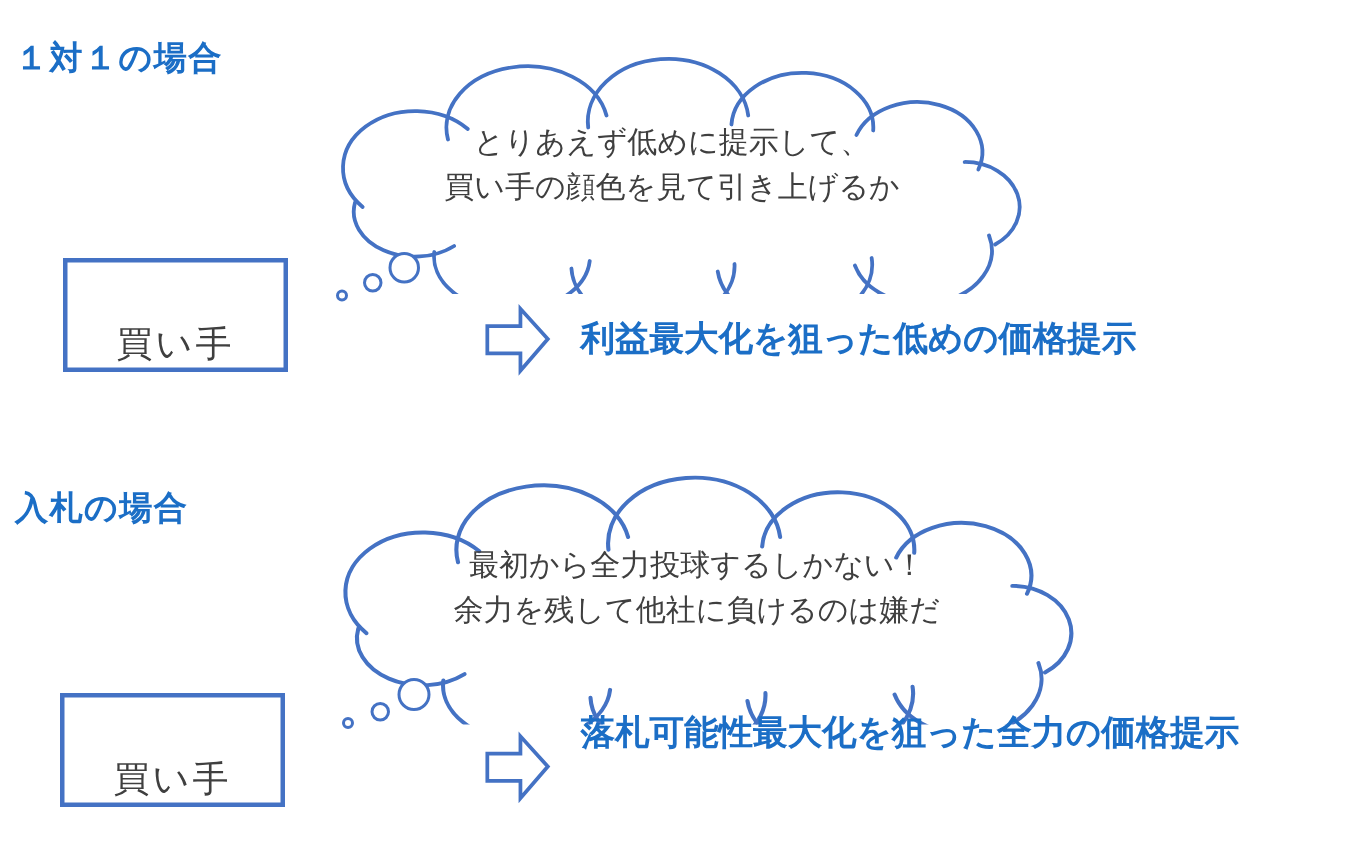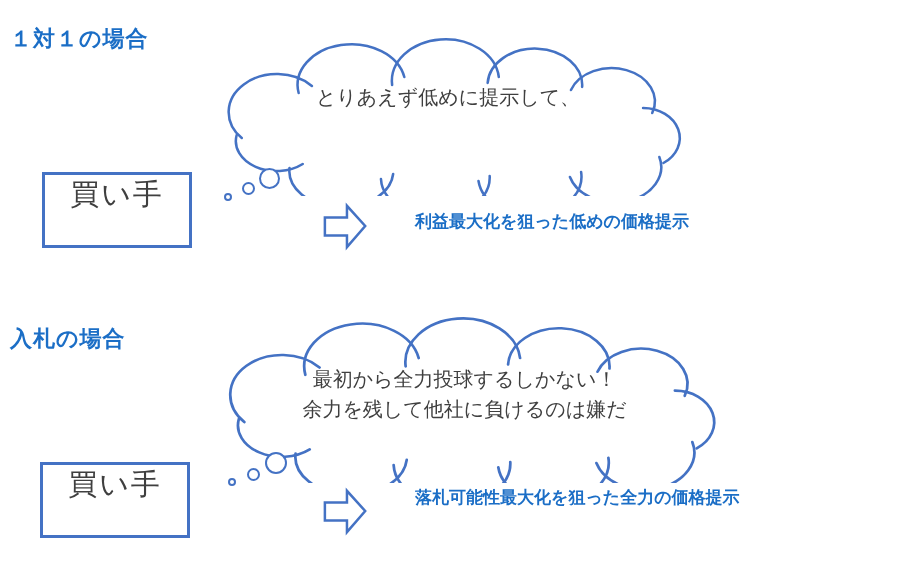--- a/index.html
+++ b/index.html
@@ -18,41 +18,41 @@
     white-space:nowrap;
   }
   .cloud-svg{display:block;}
   .bubble-text{
     text-align:center;
     font-size:20px;
     color:var(--body,#3f3f3f);
     line-height:30px;
     z-index:3;
     white-space:nowrap;
+    font-family:Liberation Mono, monospace;
   }
   .actor-box{
     border:3px solid var(--accent,#4472c4);
     background:#ffffff;
-    display:flex;align-items:flex-start;justify-content:center;
-    font-size:29px;
+    display:flex;align-items:flex-end;justify-content:center;
+    font-size:24px;
     color:var(--body,#3f3f3f);
     letter-spacing:2px;
   }
   .trail-dot{
     border-radius:50%;
     background:#ffffff;
     border:2.5px solid var(--accent,#4472c4);
     box-sizing:border-box;
     z-index:2;
   }
   .result-text{
-    font-size:17px;font-weight:bold;
+    font-size:23px;font-weight:bold;
     color:var(--heading,#1b6ec6);
     white-space:nowrap;
-    margin-left:28px;
   }
   .cloud-stroke{fill:none;stroke:var(--accent,#4472c4);stroke-width:2.5;stroke-linecap:round;}
   .arrow-shape{fill:#ffffff;stroke:var(--accent,#4472c4);stroke-width:2.6;stroke-linejoin:miter;}
 </style>
 </head>
 <body>
 
 <svg width="0" height="0" style="position:absolute">
   <defs>
     <g id="cloud-shape">
@@ -77,20 +77,21 @@
 <div id="canvas">
 
   <div class="abs section-title" style="left:10px;top:24px;">１対１の場合</div>
 
   <svg class="abs cloud-svg" style="left:193px;top:36px;" width="508" height="160" viewBox="0 0 500 160" preserveAspectRatio="none">
     <use href="#cloud-shape"></use>
   </svg>
 
   <div class="abs bubble-text" style="left:213px;top:82px;width:470px;">
     <div>とりあえず低めに提示して、</div>
+    <div>買い手の顔色を見て引き上げるか</div>
   </div>
 
   <div class="abs actor-box" style="left:42px;top:172px;width:144px;height:70px;">
     <span>買い手</span>
   </div>
 
   <div class="abs trail-dot" style="left:224px;top:193px;width:8px;height:8px;border-width:2px;"></div>
   <div class="abs trail-dot" style="left:242px;top:182px;width:13px;height:13px;"></div>
   <div class="abs trail-dot" style="left:259px;top:168px;width:21px;height:21px;"></div>
 
@@ -116,15 +117,15 @@
   </div>
 
   <div class="abs trail-dot" style="left:228px;top:478px;width:8px;height:8px;border-width:2px;"></div>
   <div class="abs trail-dot" style="left:247px;top:468px;width:13px;height:13px;"></div>
   <div class="abs trail-dot" style="left:265px;top:452px;width:22px;height:22px;"></div>
 
   <svg class="abs" style="left:322px;top:486px;" width="48" height="51" viewBox="0 0 50 51">
     <use href="#block-arrow"></use>
   </svg>
 
-  <div class="abs result-text" style="left:387px;top:486px;">落札可能性最大化を狙った全力の価格提示</div>
+  <div class="abs result-text" style="left:387px;top:473px;">落札可能性最大化を狙った全力の価格提示</div>
 
 </div>
 
 </body></html>

